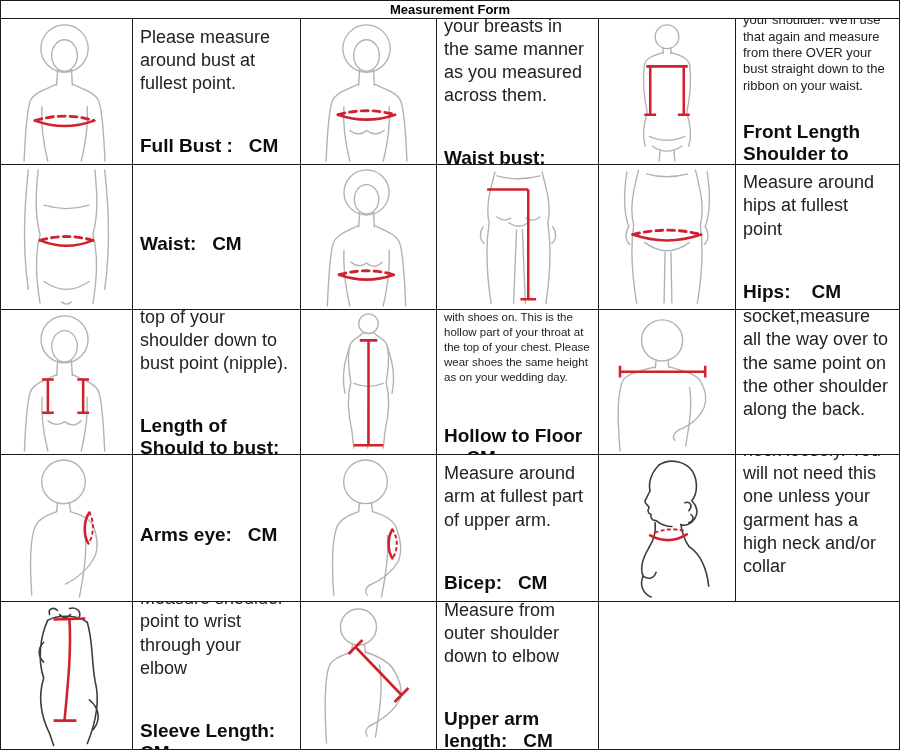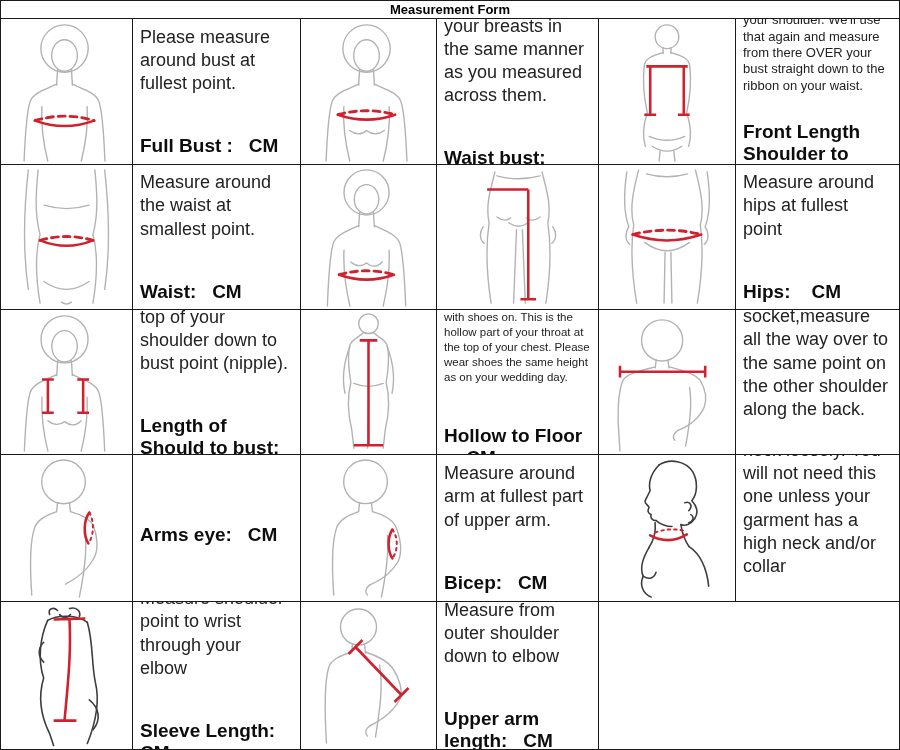--- a/index.html
+++ b/index.html
@@ -97,21 +97,20 @@
         <path class="b" d="M36,4 C34,25 32,48 38,70 C32,92 34,116 38,140"></path>
         <path class="b" d="M94,4 C96,25 98,48 92,70 C98,92 96,116 92,140"></path>
         <path class="b" d="M42,40 Q65,47 88,40"></path>
           <path class="b" d="M42,118 Q65,134 88,118"></path>
         <path class="b" d="M60,139 Q65,143 70,139"></path>
         <path class="rd" d="M38,76 Q65,68 92,76"></path>
           <path class="r" d="M38,76 Q65,87 92,76"></path>
       </svg>
     </div>
     <div class="cell txt">
-      <p class="desc">Measure around the waist at smallest point.</p>
       <p class="lbl">Waist:   CM</p>
     </div>
     <div class="cell fig">
       <svg viewBox="0 0 130 145" aria-label="under-bust-figure">
         <circle class="b" cx="63" cy="27" r="23"></circle>
           <ellipse class="bf" cx="63" cy="34" rx="12.5" ry="15"></ellipse>
         <path class="b" d="M56,47 L55,62 M70,47 L71,62"></path>
         <path class="b" d="M55,61 C44,66 32,70 29,79 C25,92 24,118 23,143"></path>
         <path class="b" d="M71,61 C82,66 94,70 97,79 C101,92 102,118 103,143"></path>
         <path class="b" d="M40,86 C39,106 42,126 46,143 M86,86 C87,106 84,126 80,143"></path>

